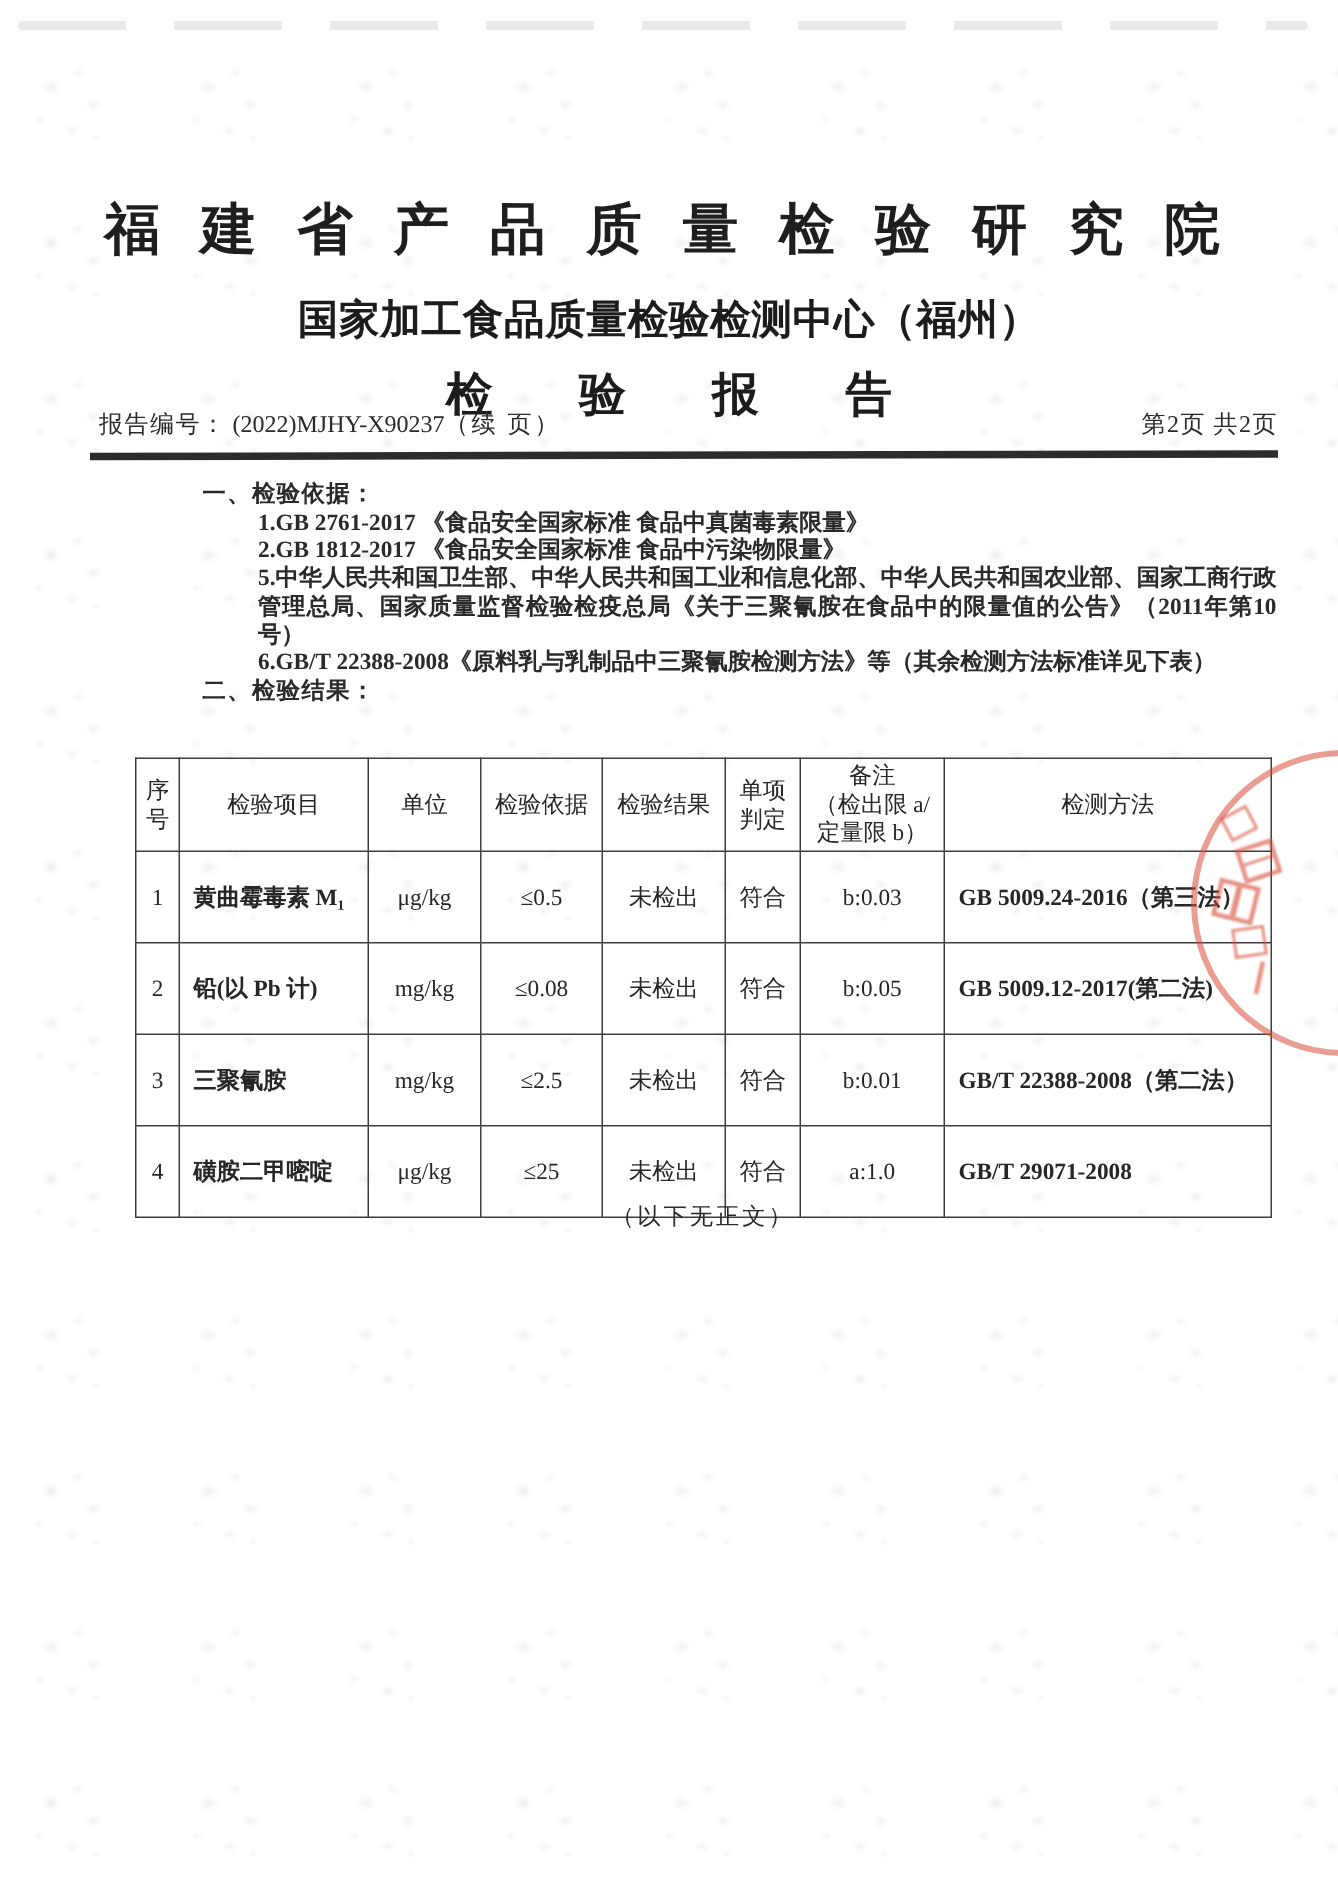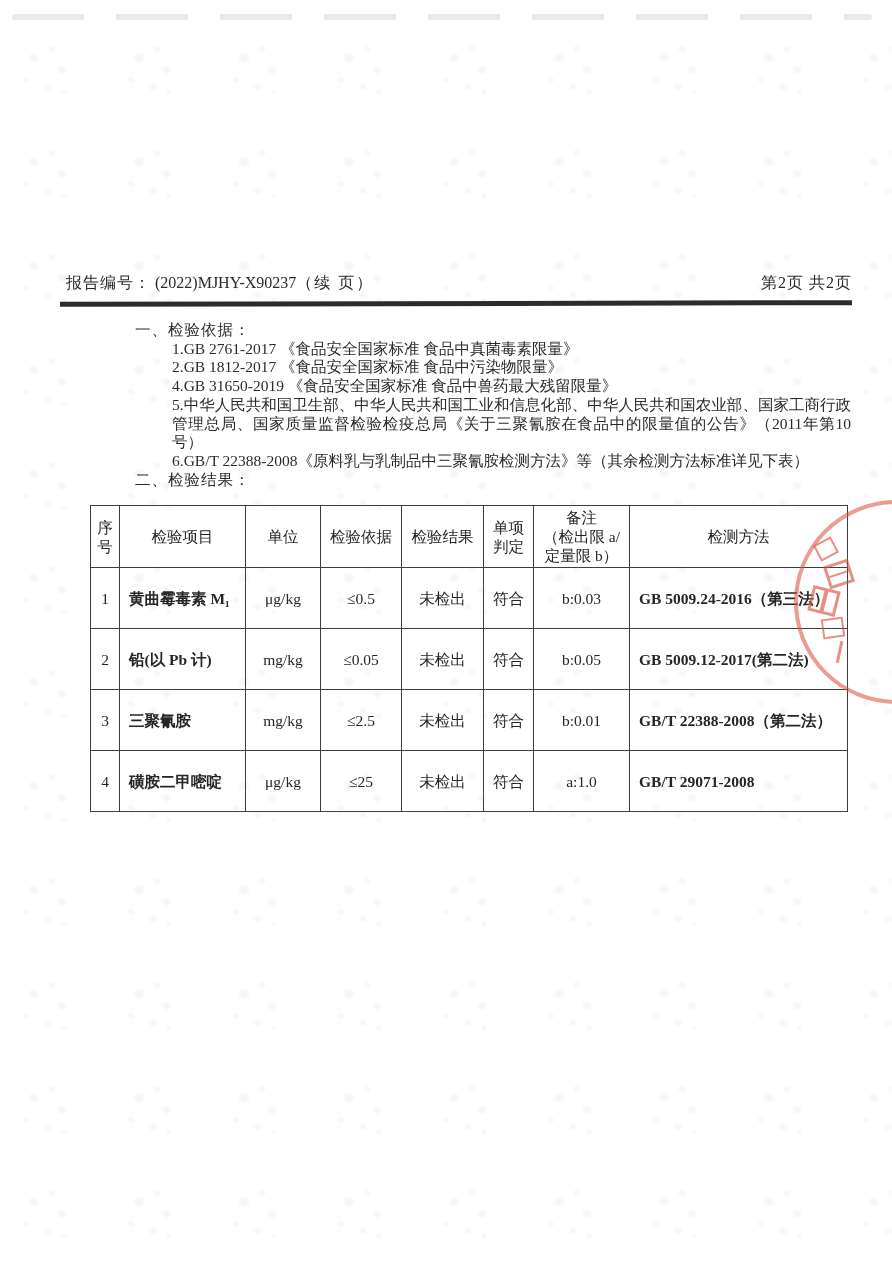--- a/index.html
+++ b/index.html
@@ -46,21 +46,21 @@
   .meta-left{white-space:nowrap;}
   .meta-label{letter-spacing:1px;}
   .meta-center{flex:1;text-align:left;letter-spacing:2px;}
   .meta-right{white-space:nowrap;letter-spacing:1px;}
   .rule{
     position:absolute;top:301px;left:60px;width:792px;height:5px;
     background:#2c2c2c;transform:rotate(-0.12deg);
   }
   .body-text{
     position:absolute;top:321px;left:135px;width:716px;
-    font-size:15.5px;line-height:18.7px;color:#2a2a2a;
+    font-size:15.5px;line-height:18.7px;color:#2a2a2a;font-weight:bold;
   }
   .sec-heading{letter-spacing:1px;}
   .basis-items{padding-left:37px;}
   .basis-item{text-align:justify;}
   .results-heading{letter-spacing:1px;}
   .table-wrap{position:absolute;top:505px;left:90px;width:757px;}
   table{border-collapse:collapse;table-layout:fixed;width:757px;font-size:15.5px;color:#262626;}
   col.c0{width:29px}col.c1{width:126px}col.c2{width:75px}col.c3{width:81px}
   col.c4{width:82px}col.c5{width:50px}col.c6{width:96px}col.c7{width:218px}
   th,td{
@@ -91,37 +91,41 @@
   }
 </style>
 </head>
 <body>
 
 <div class="page">
 
   <div class="watermark"></div>
   <div class="scan-dashes"></div>
 
+  <div class="titles">
+    <div class="org-title">福 建 省 产 品 质 量 检 验 研 究 院</div>
+    <div class="center-title">国家加工食品质量检验检测中心（福州）</div>
+    <div class="report-title">检 验 报 告</div>
+  </div>
 
   <div class="meta-row">
     <span class="meta-left">
       <span class="meta-label">报告编号：</span>
       <span>(2022)MJHY-X90237</span>
     </span>
     <span class="meta-center">（续 页）</span>
     <span class="meta-right">第2页 共2页</span>
   </div>
   <div class="rule"></div>
 
   <div class="body-text">
     <div class="sec-heading">一、检验依据：</div>
     <div class="basis-items">
       <div class="basis-item">1.GB 2761-2017 《食品安全国家标准 食品中真菌毒素限量》</div>
       <div class="basis-item">2.GB 1812-2017 《食品安全国家标准 食品中污染物限量》</div>
-      <div class="basis-item">4.GB 31650-2019 《食品安全国家标准 食品中兽药最大残留限量》</div>
       <div class="basis-item">5.中华人民共和国卫生部、中华人民共和国工业和信息化部、中华人民共和国农业部、国家工商行政管理总局、国家质量监督检验检疫总局《关于三聚氰胺在食品中的限量值的公告》（2011年第10号）</div>
       <div class="basis-item">6.GB/T 22388-2008《原料乳与乳制品中三聚氰胺检测方法》等（其余检测方法标准详见下表）</div>
     </div>
     <div class="results-heading">二、检验结果：</div>
   </div>
 
   <div class="table-wrap">
     <table>
       <colgroup>
         <col class="c0">
@@ -157,21 +161,21 @@
           <td>≤0.5</td>
           <td>未检出</td>
           <td>符合</td>
           <td>b:0.03</td>
           <td class="left">GB 5009.24-2016（第三法）</td>
         </tr>
         <tr>
           <td>2</td>
           <td class="left">铅(以 Pb 计)</td>
           <td>mg/kg</td>
-          <td>≤0.05</td>
+          <td>≤0.08</td>
           <td>未检出</td>
           <td>符合</td>
           <td>b:0.05</td>
           <td class="left">GB 5009.12-2017(第二法)</td>
         </tr>
         <tr>
           <td>3</td>
           <td class="left">三聚氰胺</td>
           <td>mg/kg</td>
           <td>≤2.5</td>
@@ -187,20 +191,21 @@
           <td>≤25</td>
           <td>未检出</td>
           <td>符合</td>
           <td>a:1.0</td>
           <td class="left">GB/T 29071-2008</td>
         </tr>
       </tbody>
     </table>
   </div>
 
+  <div class="end-note">（以下无正文）</div>
 
   <div class="stamp">
     <div class="stamp-ring"></div>
     <div class="stamp-mark m1"></div>
     <div class="stamp-mark m2"></div>
     <div class="stamp-mark m3"></div>
     <div class="stamp-mark m4"></div>
     <div class="stamp-mark m5"></div>
   </div>
 

